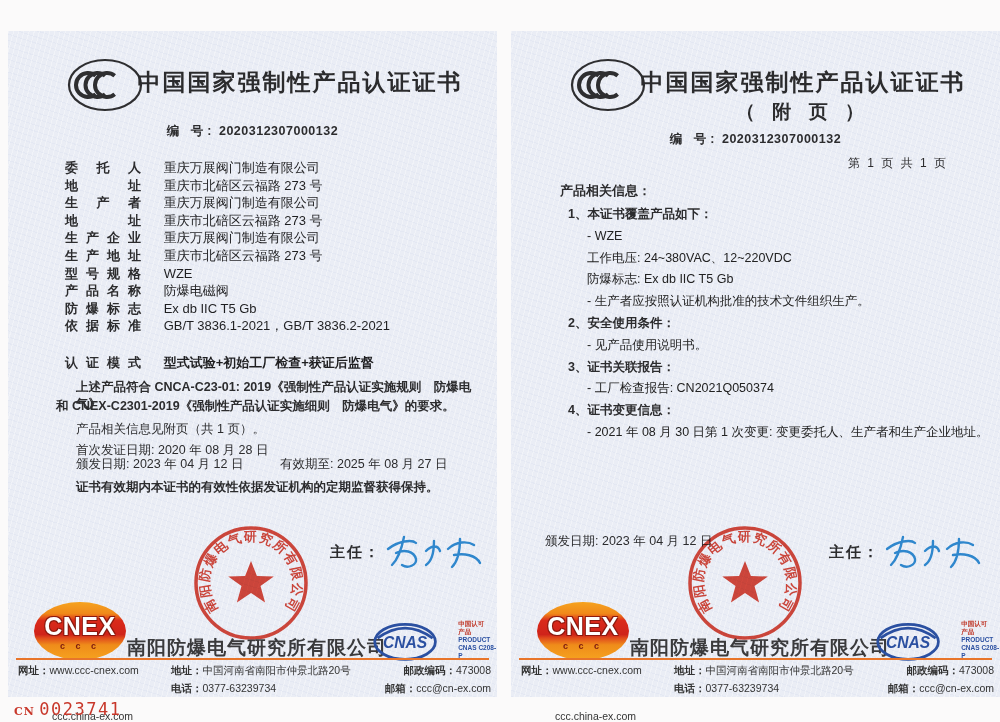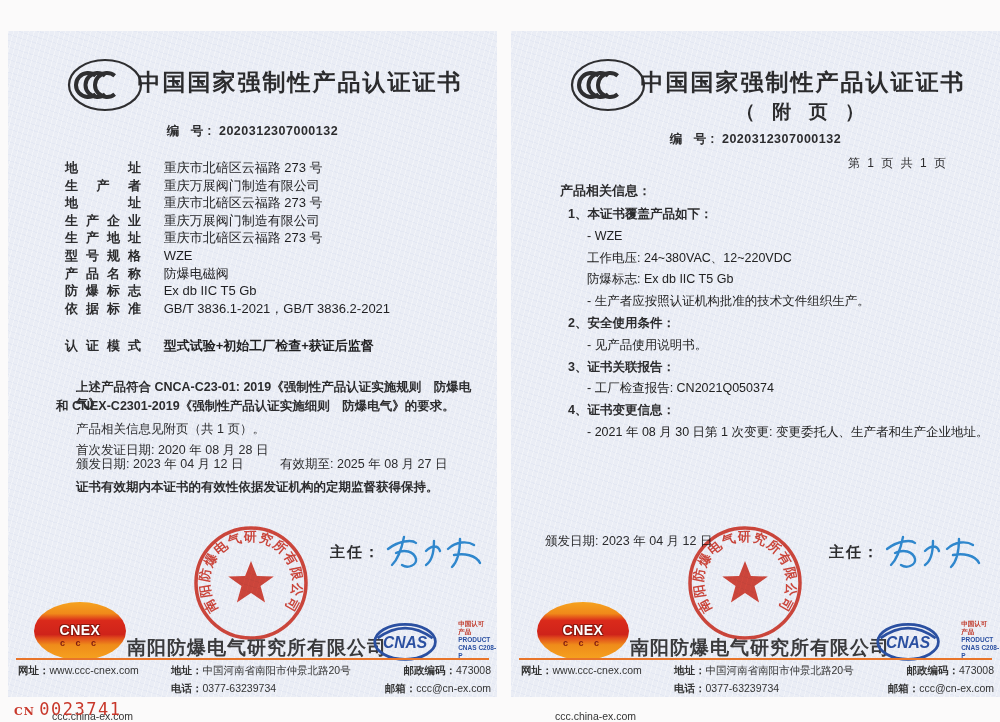--- a/index.html
+++ b/index.html
@@ -66,21 +66,21 @@
   
   .stamp { top:487px; pointer-events:none; mix-blend-mode:multiply; opacity:0.92; }
   .page-main .stamp { left:178px; }
   .page-appendix .stamp { left:169px; }
   .stamp text { font-weight:bold; letter-spacing:1.5px; }
 
   
   .cnex { left:26px; top:571px; width:92px; height:58px; border-radius:50%;
     background:linear-gradient(180deg,#f6a31f 0%,#f0891a 20%,#da2a1b 32%,#cf231a 56%,#e04a1c 62%,#ef8c1a 74%,#f6a31f 100%);
     text-align:center; }
-  .cnex-word { margin-top:20px; font-size:14px; font-weight:800; color:#fff; letter-spacing:0.5px;
+  .cnex-word { margin-top:10px; font-size:25px; font-weight:800; color:#fff; letter-spacing:0.5px;
     text-shadow:1px 1px 0 #8c1a10, -1px 1px 0 #8c1a10, 1px -1px 0 #8c1a10, -1px -1px 0 #8c1a10; }
   .cnex-sub { font-size:9px; font-weight:bold; color:#7d1b10; letter-spacing:4px; }
   .company-name { left:116px; top:604px; width:266px; text-align:center;
     font-size:19px; font-weight:bold; letter-spacing:1px; color:#3a3a3c; white-space:nowrap; }
   .cnas { left:364px; top:585px; display:flex; align-items:center; gap:20px; }
   .cnas-side { font-size:6.5px; line-height:8px; font-weight:bold; }
   .cnas-side .red { color:#c03a2b; }
   .cnas-side .blue { color:#2b50a1; }
 
   
@@ -114,20 +114,24 @@
     </svg>
 
     <div class="abs cert-title">中国国家强制性产品认证证书</div>
 
     <div class="abs no-line">
       <span class="lbl">编 号:</span>
       <span class="val">2020312307000132</span>
     </div>
 
     <div class="abs fields">
+      <div class="frow">
+        <span class="flabel">委托人</span>
+        <span class="fvalue">重庆万展阀门制造有限公司</span>
+      </div>
       <div class="frow">
         <span class="flabel">地址</span>
         <span class="fvalue">重庆市北碚区云福路 273 号</span>
       </div>
       <div class="frow">
         <span class="flabel">生产者</span>
         <span class="fvalue">重庆万展阀门制造有限公司</span>
       </div>
       <div class="frow">
         <span class="flabel">地址</span>

